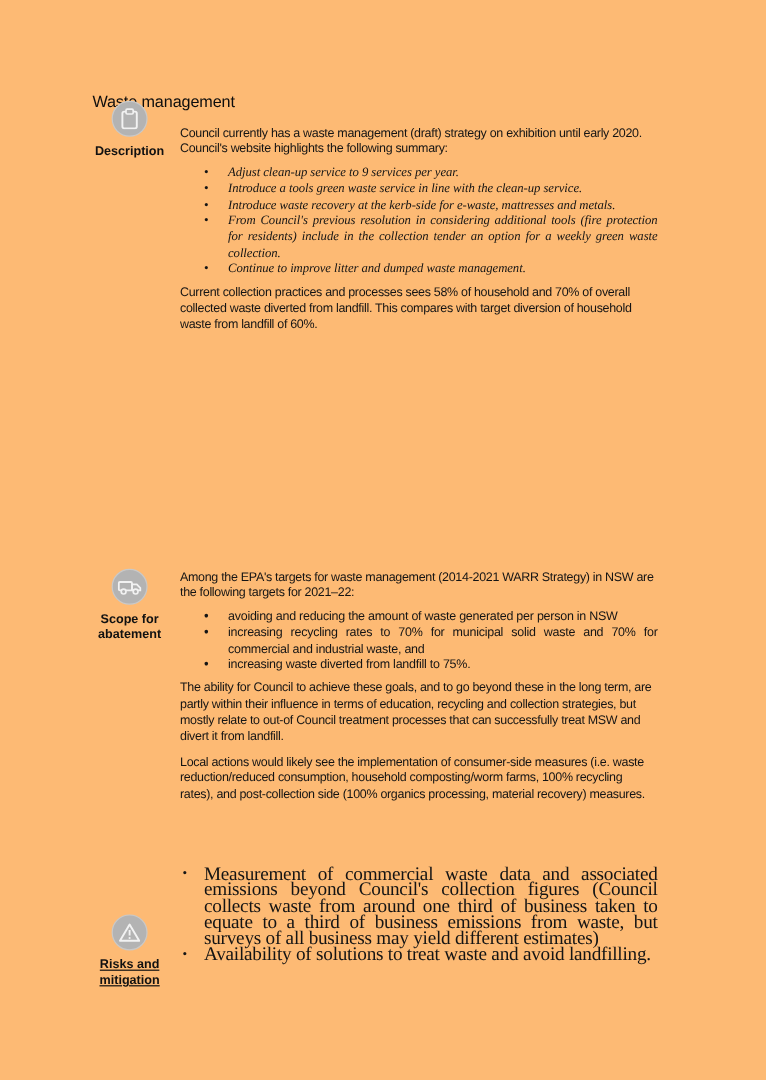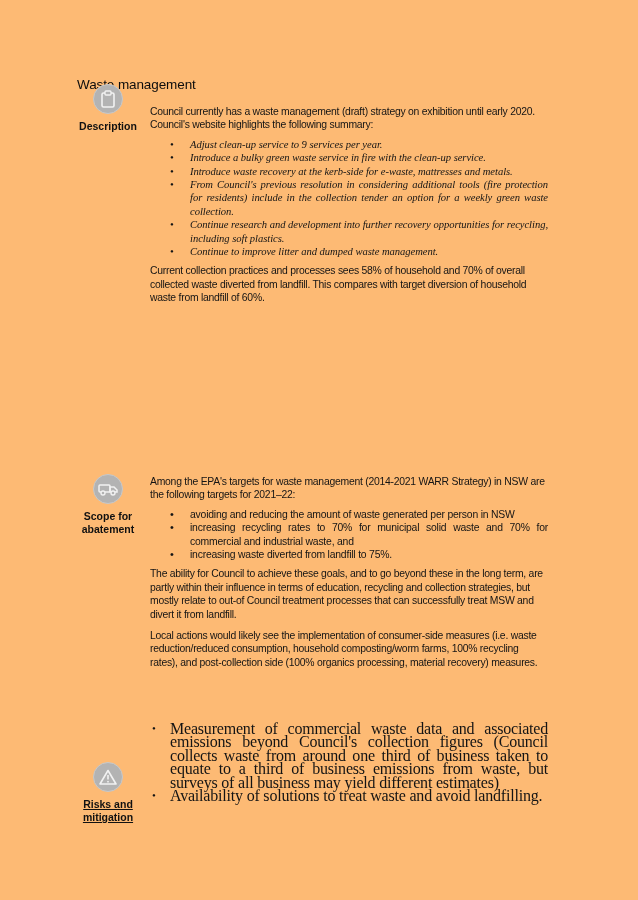--- a/index.html
+++ b/index.html
@@ -122,24 +122,23 @@
         <rect x="5" y="1" width="6" height="4" rx="1" fill="#b3b3b3" stroke="#f2f2f2" stroke-width="1.4"></rect>
       </svg>
     </div>
     <div class="side-label">Description</div>
   </div>
 
   <div class="content" style="top:105px;">
     <p>Council currently has a waste management (draft) strategy on exhibition until early 2020. Council's website highlights the following summary:</p>
     <ul class="blist italic">
       <li>Adjust clean-up service to 9 services per year.</li>
-      <li>Introduce a bulky green waste service in fire with the clean-up service.</li>
+      <li>Introduce a tools green waste service in line with the clean-up service.</li>
       <li>Introduce waste recovery at the kerb-side for e-waste, mattresses and metals.</li>
       <li>From Council's previous resolution in considering additional tools (fire protection for residents) include in the collection tender an option for a weekly green waste collection.</li>
-      <li>Continue research and development into further recovery opportunities for recycling, including soft plastics.</li>
       <li>Continue to improve litter and dumped waste management.</li>
     </ul>
     <p>Current collection practices and processes sees 58% of household and 70% of overall collected waste diverted from landfill. This compares with target diversion of household waste from landfill of 60%.</p>
   </div>
 
   <div class="side" style="top:474px;">
     <div class="icon-circle">
       <svg width="20" height="14" viewBox="0 0 20 14">
         <rect x="1" y="3" width="11" height="7" rx="1" fill="none" stroke="#f2f2f2" stroke-width="1.5"></rect>
         <path d="M12 5 H16 L19 8 V10 H12 Z" fill="none" stroke="#f2f2f2" stroke-width="1.5"></path>

